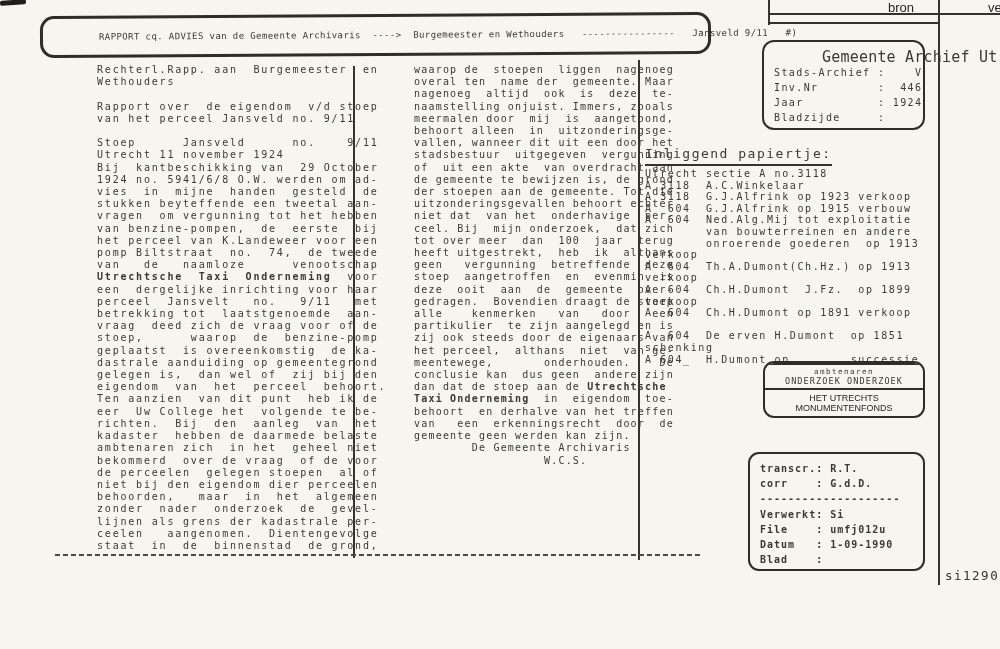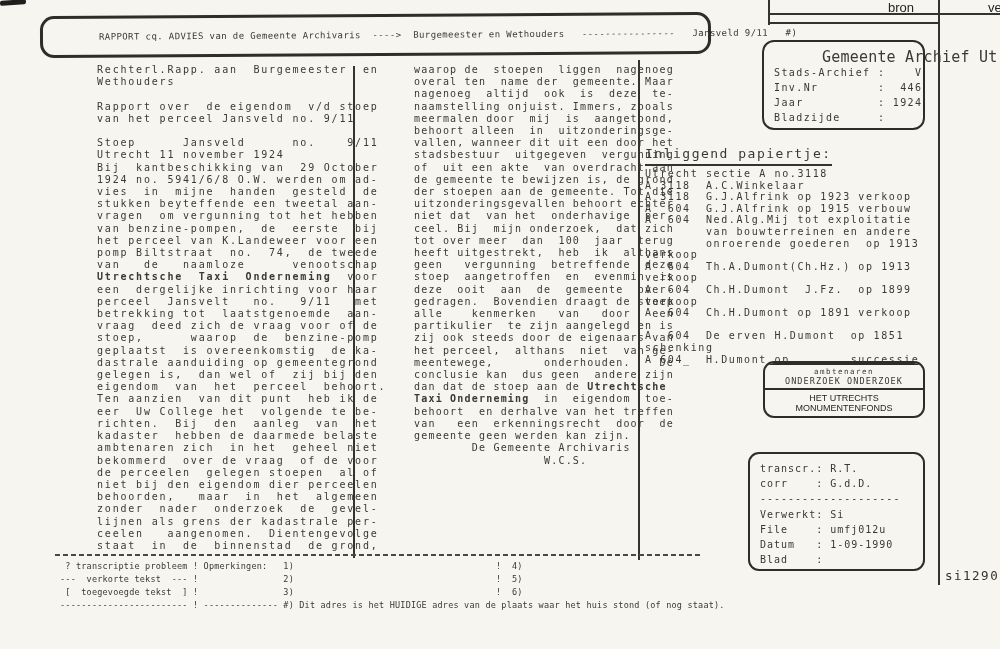--- a/index.html
+++ b/index.html
@@ -71,21 +71,21 @@
   .wg-main{font-size:8.5px;letter-spacing:1.1px;line-height:10px;}
   .sec3{border-top:2px solid #2e2d29;text-align:center;padding:3px 0;
         font-family:"Liberation Sans",sans-serif;font-size:9px;color:#262523;}
 
   
   .admin-box{
     left:748px;top:452px;width:177px;height:119px;box-sizing:border-box;
     border:2.5px solid #2e2d29;border-radius:11px;
     padding:7px 10px;
   }
-  .admin-box .rows{font-size:10px;letter-spacing:1px;line-height:15.2px;white-space:pre;}
+  .admin-box .rows{font-size:10px;letter-spacing:1px;line-height:15.2px;white-space:pre;font-weight:bold;}
 
   .stamp{left:945px;top:568px;font-size:12.5px;letter-spacing:1.5px;color:#34322e;}
 
   
   .dashrule{left:55px;top:554px;width:645px;height:2px;
     background:repeating-linear-gradient(90deg,#4a4944 0 5px,transparent 5px 8px);}
   .legend{left:60px;top:560px;font-size:8.5px;letter-spacing:0.2px;line-height:13px;white-space:pre;}
 </style>
 </head>
 <body>
@@ -224,18 +224,14 @@
 --------------------
 Verwerkt: Si
 File    : umfj012u
 Datum   : 1-09-1990
 Blad    :</div>
   </div>
 
   <div class="abs stamp">si1290</div>
 
   <div class="abs dashrule"></div>
-  <div class="abs legend"> ? transcriptie probleem ! Opmerkingen:   1)                                      !  4)
----  verkorte tekst  --- !                2)                                      !  5)
- [  toegevoegde tekst  ] !                3)                                      !  6)
------------------------- ! -------------- #) Dit adres is het HUIDIGE adres van de plaats waar het huis stond (of nog staat).</div>
 
 </div>
 
 </body></html>

